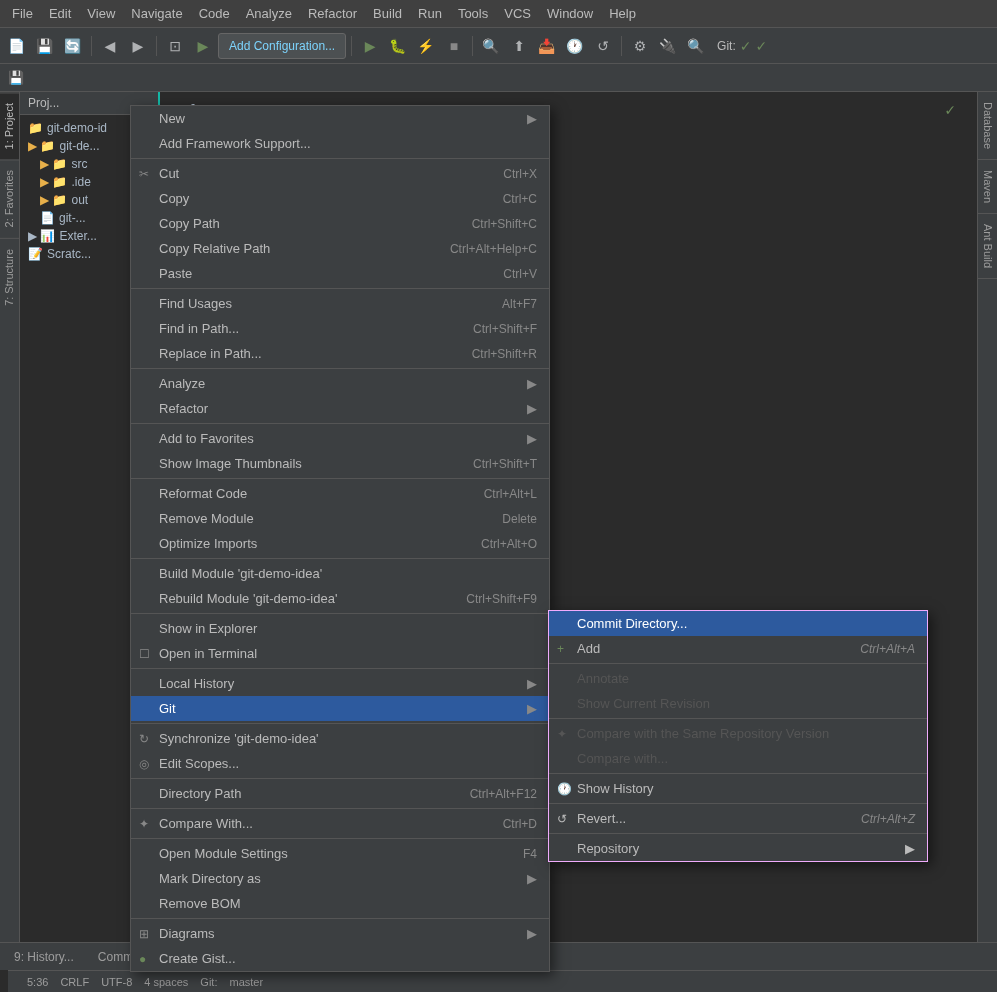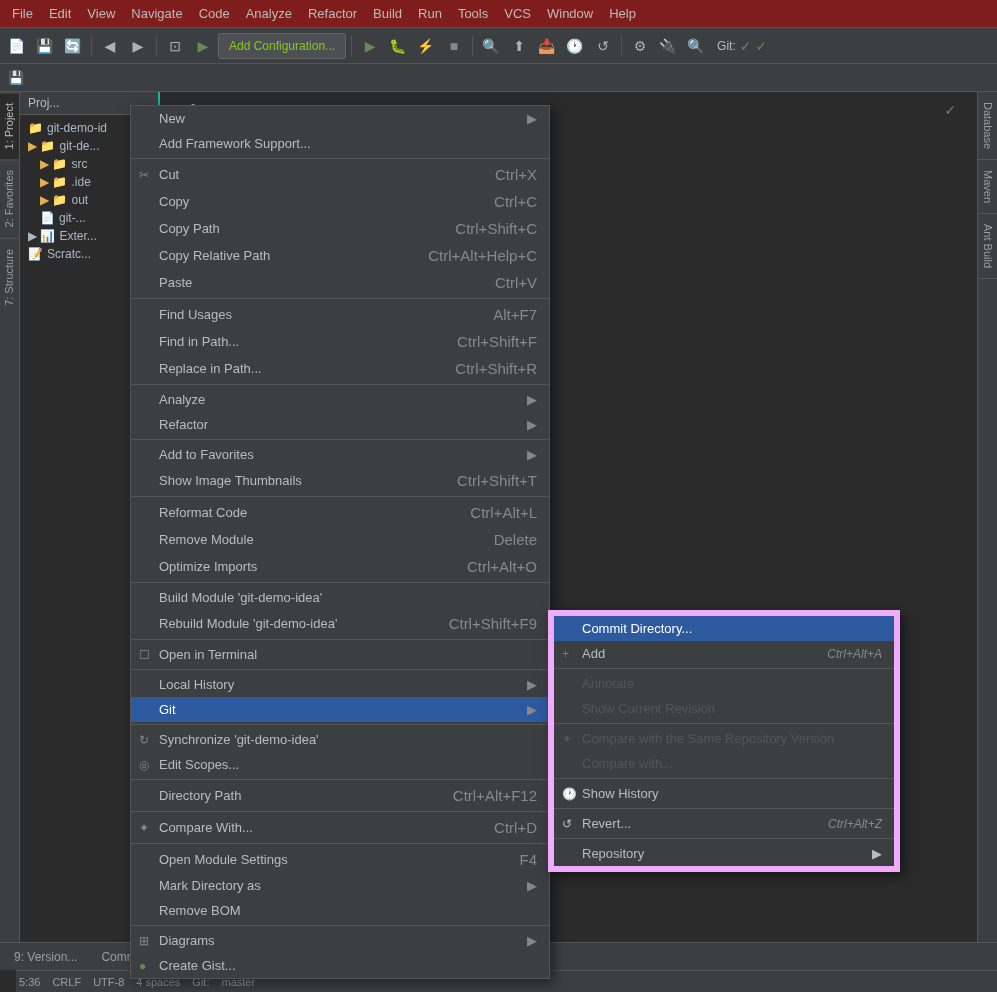--- a/index.html
+++ b/index.html
@@ -9,21 +9,21 @@
       background: #2b2b2b;
       color: #a9b7c6;
       width: 997px;
       height: 992px;
       overflow: hidden;
       position: relative;
     }
 
     
     .menubar {
-      background: #7f1d1d;
+      background: #404040;
       display: flex;
       align-items: center;
       height: 28px;
       padding: 0 4px;
       border-bottom: 1px solid #555;
     }
     .menubar-item {
       padding: 3px 8px;
       cursor: pointer;
       color: #bbbbbb;
@@ -55,21 +55,21 @@
       width: 1px;
       height: 20px;
       background: #555;
       margin: 0 3px;
     }
     .toolbar-config-btn {
       background: #4c5052;
       border: 1px solid #666;
       border-radius: 3px;
       padding: 3px 10px;
-      color: #84cc16;
+      color: #7dd3fc;
       font-size: 12px;
       cursor: pointer;
       height: 26px;
       display: flex;
       align-items: center;
       text-align: center;
     }
     .toolbar-git {
       display: flex;
       align-items: center;
@@ -192,27 +192,27 @@
       border-bottom: 1px solid #555;
     }
 
     
     .statusbar {
       height: 22px;
       background: #3c3f41;
       border-top: 1px solid #555;
       display: flex;
       align-items: center;
-      padding: 0 3px;
+      padding: 0 19px;
       font-size: 11px;
       color: #9d9d9d;
       gap: 12px;
       position: absolute;
       bottom: 0;
-      left: 16px;
+      left: 8px;
       right: 0;
     }
 
     
     .bottom-tabs {
       position: absolute;
       bottom: 22px;
       left: 0;
       right: 0;
       height: 28px;
@@ -246,42 +246,42 @@
     .menu-item {
       padding: 5px 12px 5px 28px;
       display: flex;
       align-items: center;
       justify-content: space-between;
       cursor: pointer;
       color: #bbbbbb;
       position: relative;
     }
     .menu-item.highlighted { background: #2d5a9e; color: #ffffff; }
-    .menu-item .shortcut { color: #888; font-size: 15px; margin-left: 20px; }
+    .menu-item .shortcut { color: #888; font-size: 12px; margin-left: 20px; }
     .menu-item .arrow { color: #888; }
     .menu-item .icon-prefix {
       position: absolute;
       left: 8px;
       font-size: 12px;
       color: #888;
     }
     .menu-sep {
       height: 1px;
       background: #555;
       margin: 2px 0;
     }
 
     
     .submenu {
       position: absolute;
       top: 610px;
       left: 548px;
-      width: 352px;
-      background: #3c3f41;
-      border: 6px solid #f0abfc;
+      width: 380px;
+      background: #3c3f41;
+      border: 1px solid #f0abfc;
       box-shadow: 4px 4px 12px rgba(0,0,0,0.5);
       z-index: 101;
       font-size: 13px;
     }
     .submenu-item {
       padding: 5px 12px 5px 28px;
       display: flex;
       align-items: center;
       justify-content: space-between;
       cursor: pointer;
@@ -423,21 +423,21 @@
 
   <div class="right-sidebar">
     <div class="right-tab">Database</div>
     <div class="right-tab">Maven</div>
     <div class="right-tab">Ant Build</div>
   </div>
 
 </div>
 
 <div class="bottom-tabs">
-  <div class="bottom-tab">9: Version...</div>
+  <div class="bottom-tab">9: History...</div>
   <div class="bottom-tab">Commit sel...</div>
 </div>
 
 <div class="statusbar">
   <span>5:36</span>
   <span>CRLF</span>
   <span>UTF-8</span>
   <span>4 spaces</span>
   <span>Git:</span>
   <span>master</span>
@@ -520,20 +520,23 @@
   <div class="menu-sep"></div>
   <div class="menu-item">
     <span>Build Module 'git-demo-idea'</span>
   </div>
   <div class="menu-item">
     <span>Rebuild Module 'git-demo-idea'</span>
     <span class="shortcut">Ctrl+Shift+F9</span>
   </div>
   <div class="menu-sep"></div>
   <div class="menu-item">
+    <span>Show in Explorer</span>
+  </div>
+  <div class="menu-item">
     <span class="icon-prefix">☐</span>
     <span>Open in Terminal</span>
   </div>
   <div class="menu-sep"></div>
   <div class="menu-item">
     <span>Local History</span>
     <span class="arrow">▶</span>
   </div>
   <div class="menu-item highlighted">
     <span>Git</span>

